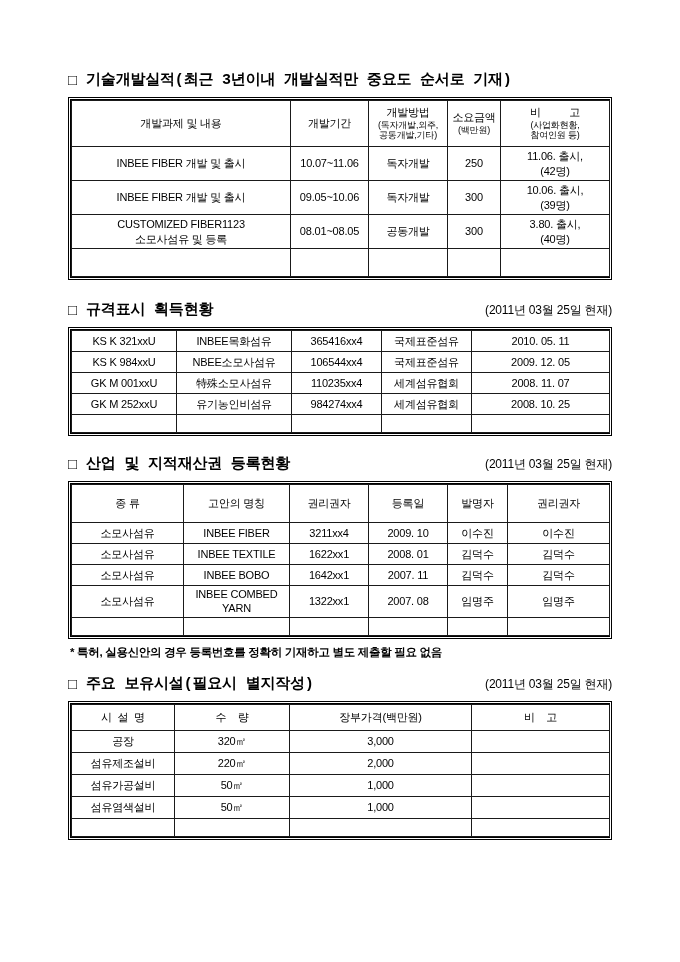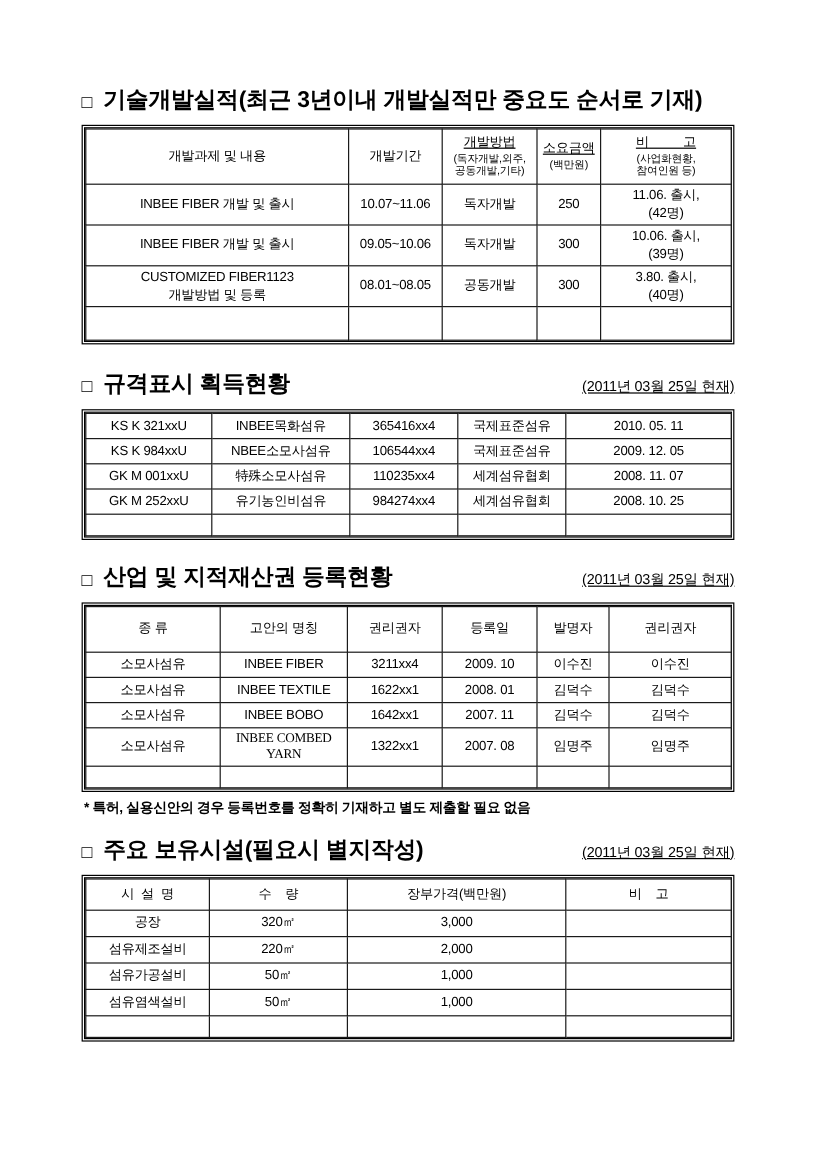--- a/index.html
+++ b/index.html
@@ -6,36 +6,36 @@
   body{
     width:680px;height:962px;background:#ffffff;color:#000;
     font-family:"Liberation Sans","DejaVu Sans",sans-serif;
     overflow:hidden;
   }
   .page{box-sizing:border-box;width:680px;height:962px;padding:70px 68px 0 68px;}
   
   .sec-head{display:flex;justify-content:space-between;align-items:baseline;margin:0 0 8px 0;}
   .sec-left{display:flex;align-items:baseline;}
   .marker{font-size:15px;font-weight:400;margin-right:9px;position:relative;top:1px;line-height:1;}
-  .sec-title{font-size:19px;font-weight:700;letter-spacing:-0.2px;}
-  .sec-date{font-size:12px;font-weight:400;letter-spacing:-0.2px;text-decoration:underline;}
+  .sec-title{font-size:15px;font-weight:700;letter-spacing:-0.2px;font-family:Liberation Mono, monospace;}
+  .sec-date{font-size:12px;font-weight:400;letter-spacing:-0.2px;}
   .mt1{margin-top:20px;}
   .mt2{margin-top:18px;}
   .mt3{margin-top:14px;}
   
   .tbl{border:3px double #000;}
   table.grid{width:100%;border-collapse:collapse;table-layout:fixed;}
   table.grid td{
     border:1px solid #1a1a1a;text-align:center;vertical-align:middle;
     font-size:11px;line-height:1.3;padding:1px 2px;white-space:pre-wrap;
     letter-spacing:-0.2px;overflow:hidden;
   }
-  .hm{display:block;font-size:11px;line-height:1.25;text-decoration:underline;}
+  .hm{display:block;font-size:11px;line-height:1.25;}
   .hs{display:block;font-size:9px;line-height:1.15;white-space:pre-wrap;}
-  td.tight{font-size:9px;letter-spacing:-0.3px;font-family:Liberation Serif, serif;}
+  td.tight{font-size:9px;letter-spacing:-0.3px;}
   .t1 tr.hr{height:46px}.t1 tr.dr{height:34px}.t1 tr.er{height:28px}
   .t2 tr.hr{height:22px}.t2 tr.dr{height:21px}.t2 tr.er{height:18px}
   .t3 tr.hr{height:38px}.t3 tr.dr{height:21px}.t3 tr.er{height:18px}
   .t4 tr.hr{height:26px}.t4 tr.dr{height:22px}.t4 tr.er{height:18px}
   .footnote{font-size:11.5px;font-weight:700;letter-spacing:-0.3px;margin:6px 0 0 2px;}
 </style>
 </head>
 <body>
 
 <div class="page">
@@ -76,21 +76,21 @@
       <tr class="dr">
         <td>INBEE FIBER 개발 및 출시</td>
         <td>09.05~10.06</td>
         <td>독자개발</td>
         <td>300</td>
         <td>10.06. 출시,
 (39명)</td>
       </tr>
       <tr class="dr">
         <td>CUSTOMIZED FIBER1123
-개발방법 및 등록</td>
+소모사섬유 및 등록</td>
         <td>08.01~08.05</td>
         <td>공동개발</td>
         <td>300</td>
         <td>3.80. 출시,
 (40명)</td>
       </tr>
       <tr class="er">
         <td></td>
             <td></td>
             <td></td>

